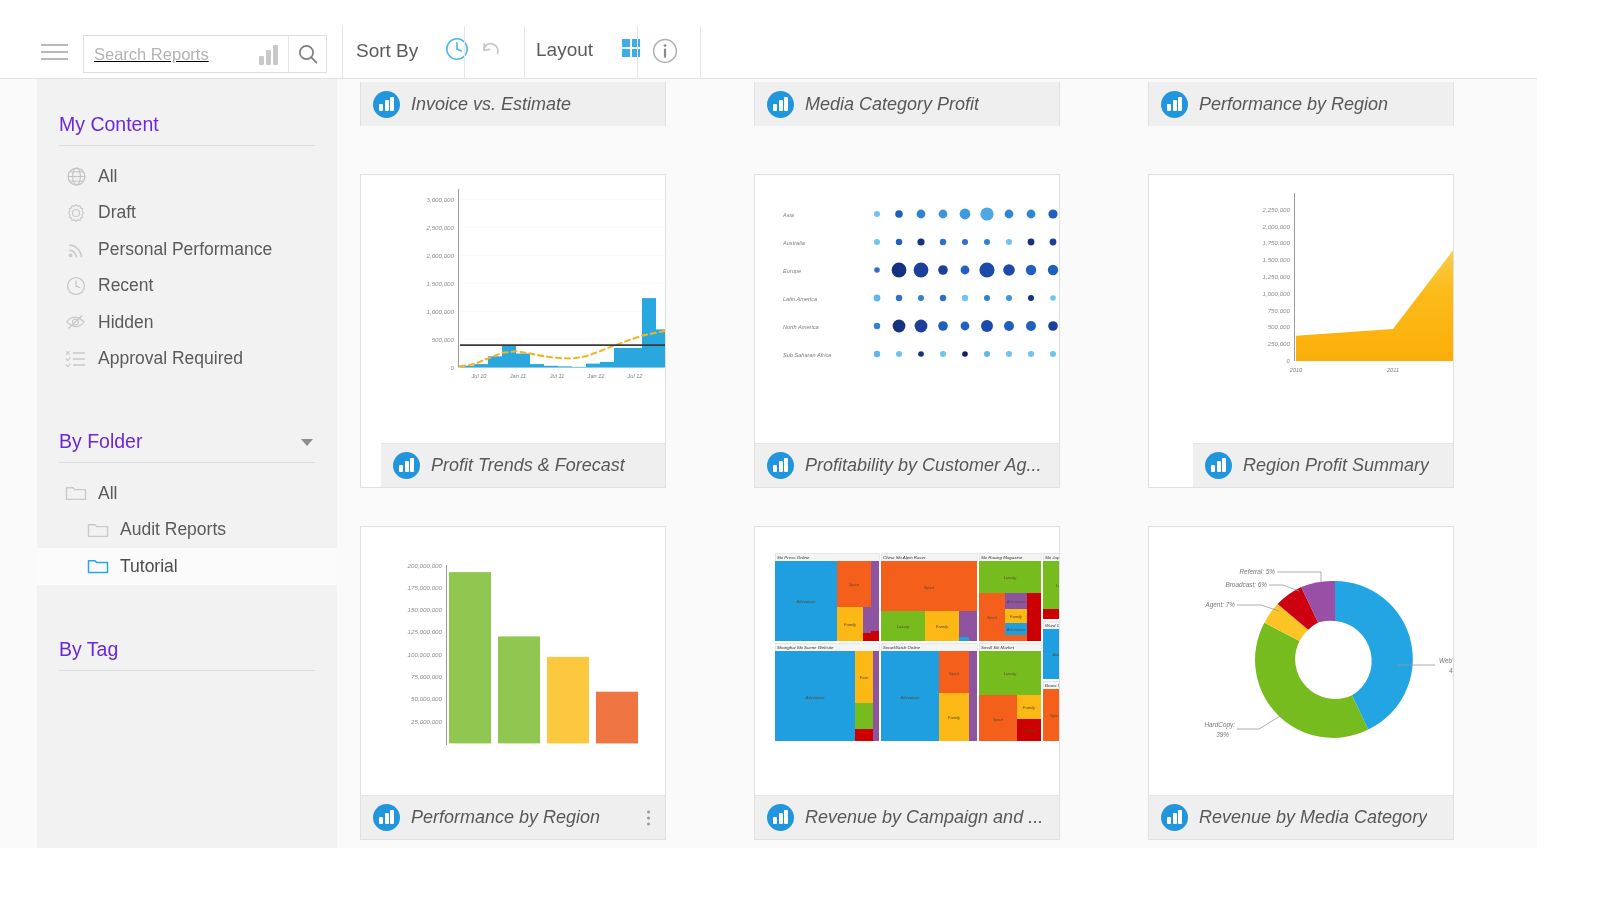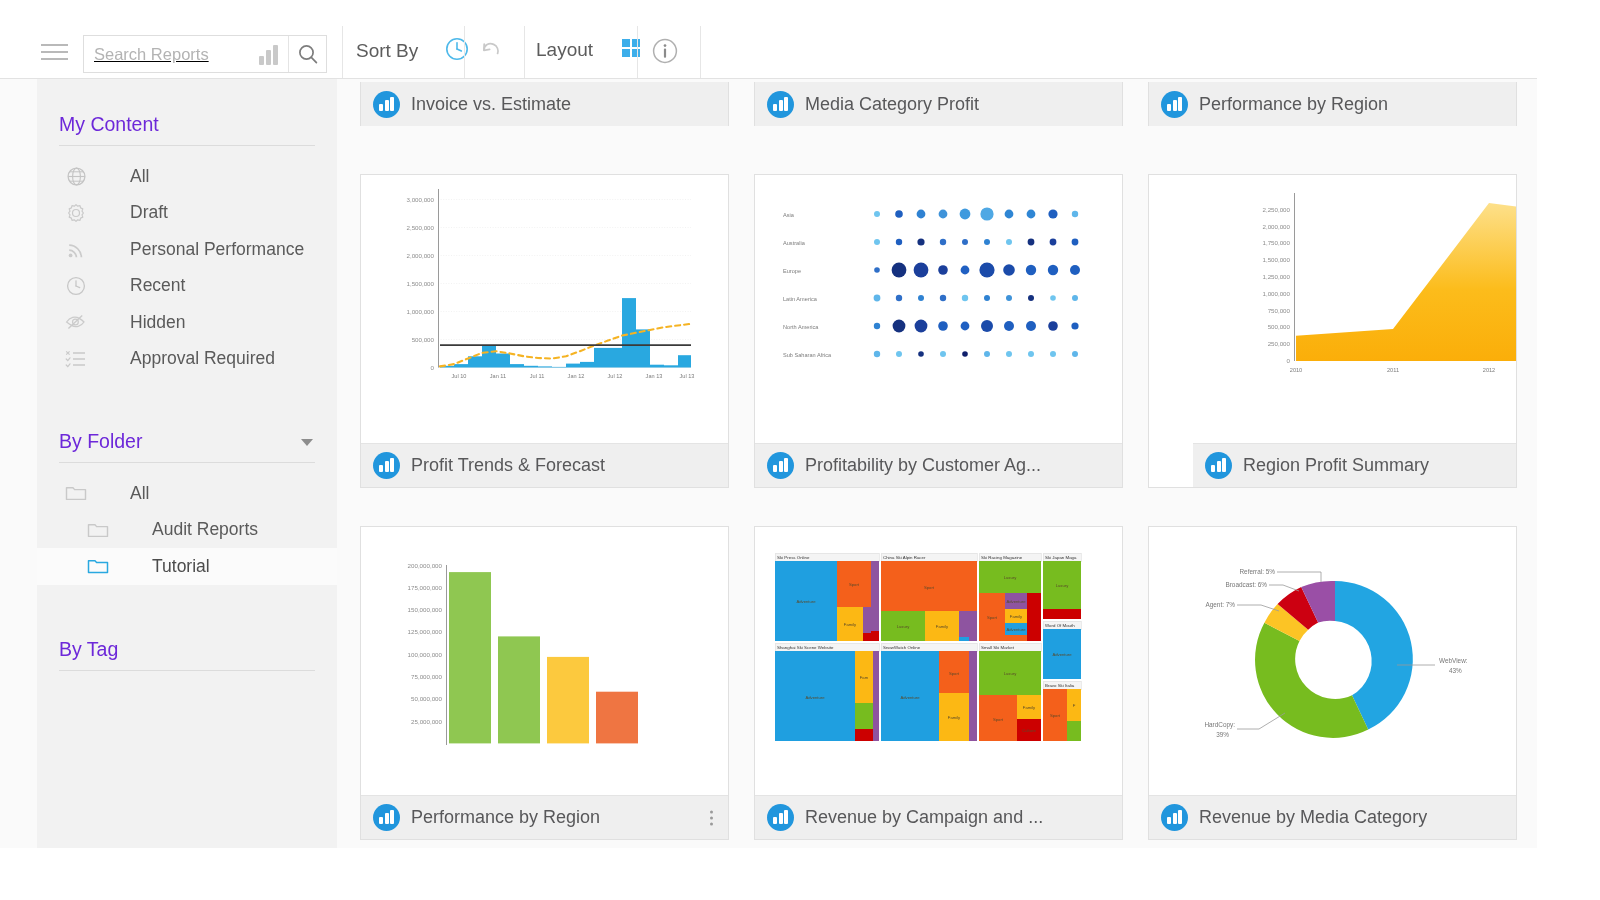--- a/index.html
+++ b/index.html
@@ -113,39 +113,39 @@
     cursor: pointer;
   }
   .side-item .si-ico {
     width: 34px; flex: 0 0 34px;
     display: flex; align-items: center; justify-content: center;
     margin-right: 5px;
   }
   .side-item .si-txt {
     font-size: 17.5px; color: #5a5a5a;
     font-family: "Liberation Sans", sans-serif;
-    margin-left: 32px;
   }
   .side-item.indent { padding-left: 44px; }
   .side-item.active { background: #fbfbfb; }
   .side-item.active .si-txt { color: #4c4c4c; }
   .side-spacer { height: 19px; }
 
   
   #content {
     position: absolute; left: 337px; top: 79px;
     width: 1200px; height: 769px;
     background: #fafafa;
     overflow: hidden;
   }
   .card {
     position: absolute;
-    width: 369px;
+    width: 306px;
     background: #ffffff;
     border: 1px solid #e0e0e0;
+    font-style: italic;
   }
   .card-thumb {
     position: relative;
     height: 268px;
     background: #ffffff;
     overflow: hidden;
   }
   .card-foot {
     height: 44px;
     background: #efefef;
@@ -422,21 +422,21 @@
       <div class="card-foot">
         <span class="rpt-icon">
             <b></b>
             <b></b>
             <b></b>
           </span>
         <span class="card-title">Performance by Region</span>
       </div>
     </div>
 
-    <div class="card" style="left:23px; top:95px;">
+    <div class="card" style="left:23px; top:95px;padding-left:20px;">
       <div class="card-thumb">
         <svg width="346" height="266" viewBox="0 0 346 266">
           <rect width="346" height="266" fill="#fff"></rect>
           <g>
 
             <line x1="77" y1="192.5" x2="330" y2="192.5" stroke="#e8e8e8" stroke-width="0.7"></line>
             <line x1="77" y1="164.5" x2="330" y2="164.5" stroke="#ececec" stroke-width="0.7" stroke-dasharray="1,1.6"></line>
             <line x1="77" y1="136.5" x2="330" y2="136.5" stroke="#ececec" stroke-width="0.7" stroke-dasharray="1,1.6"></line>
             <line x1="77" y1="108.5" x2="330" y2="108.5" stroke="#ececec" stroke-width="0.7" stroke-dasharray="1,1.6"></line>
             <line x1="77" y1="80.5" x2="330" y2="80.5" stroke="#ececec" stroke-width="0.7" stroke-dasharray="1,1.6"></line>

